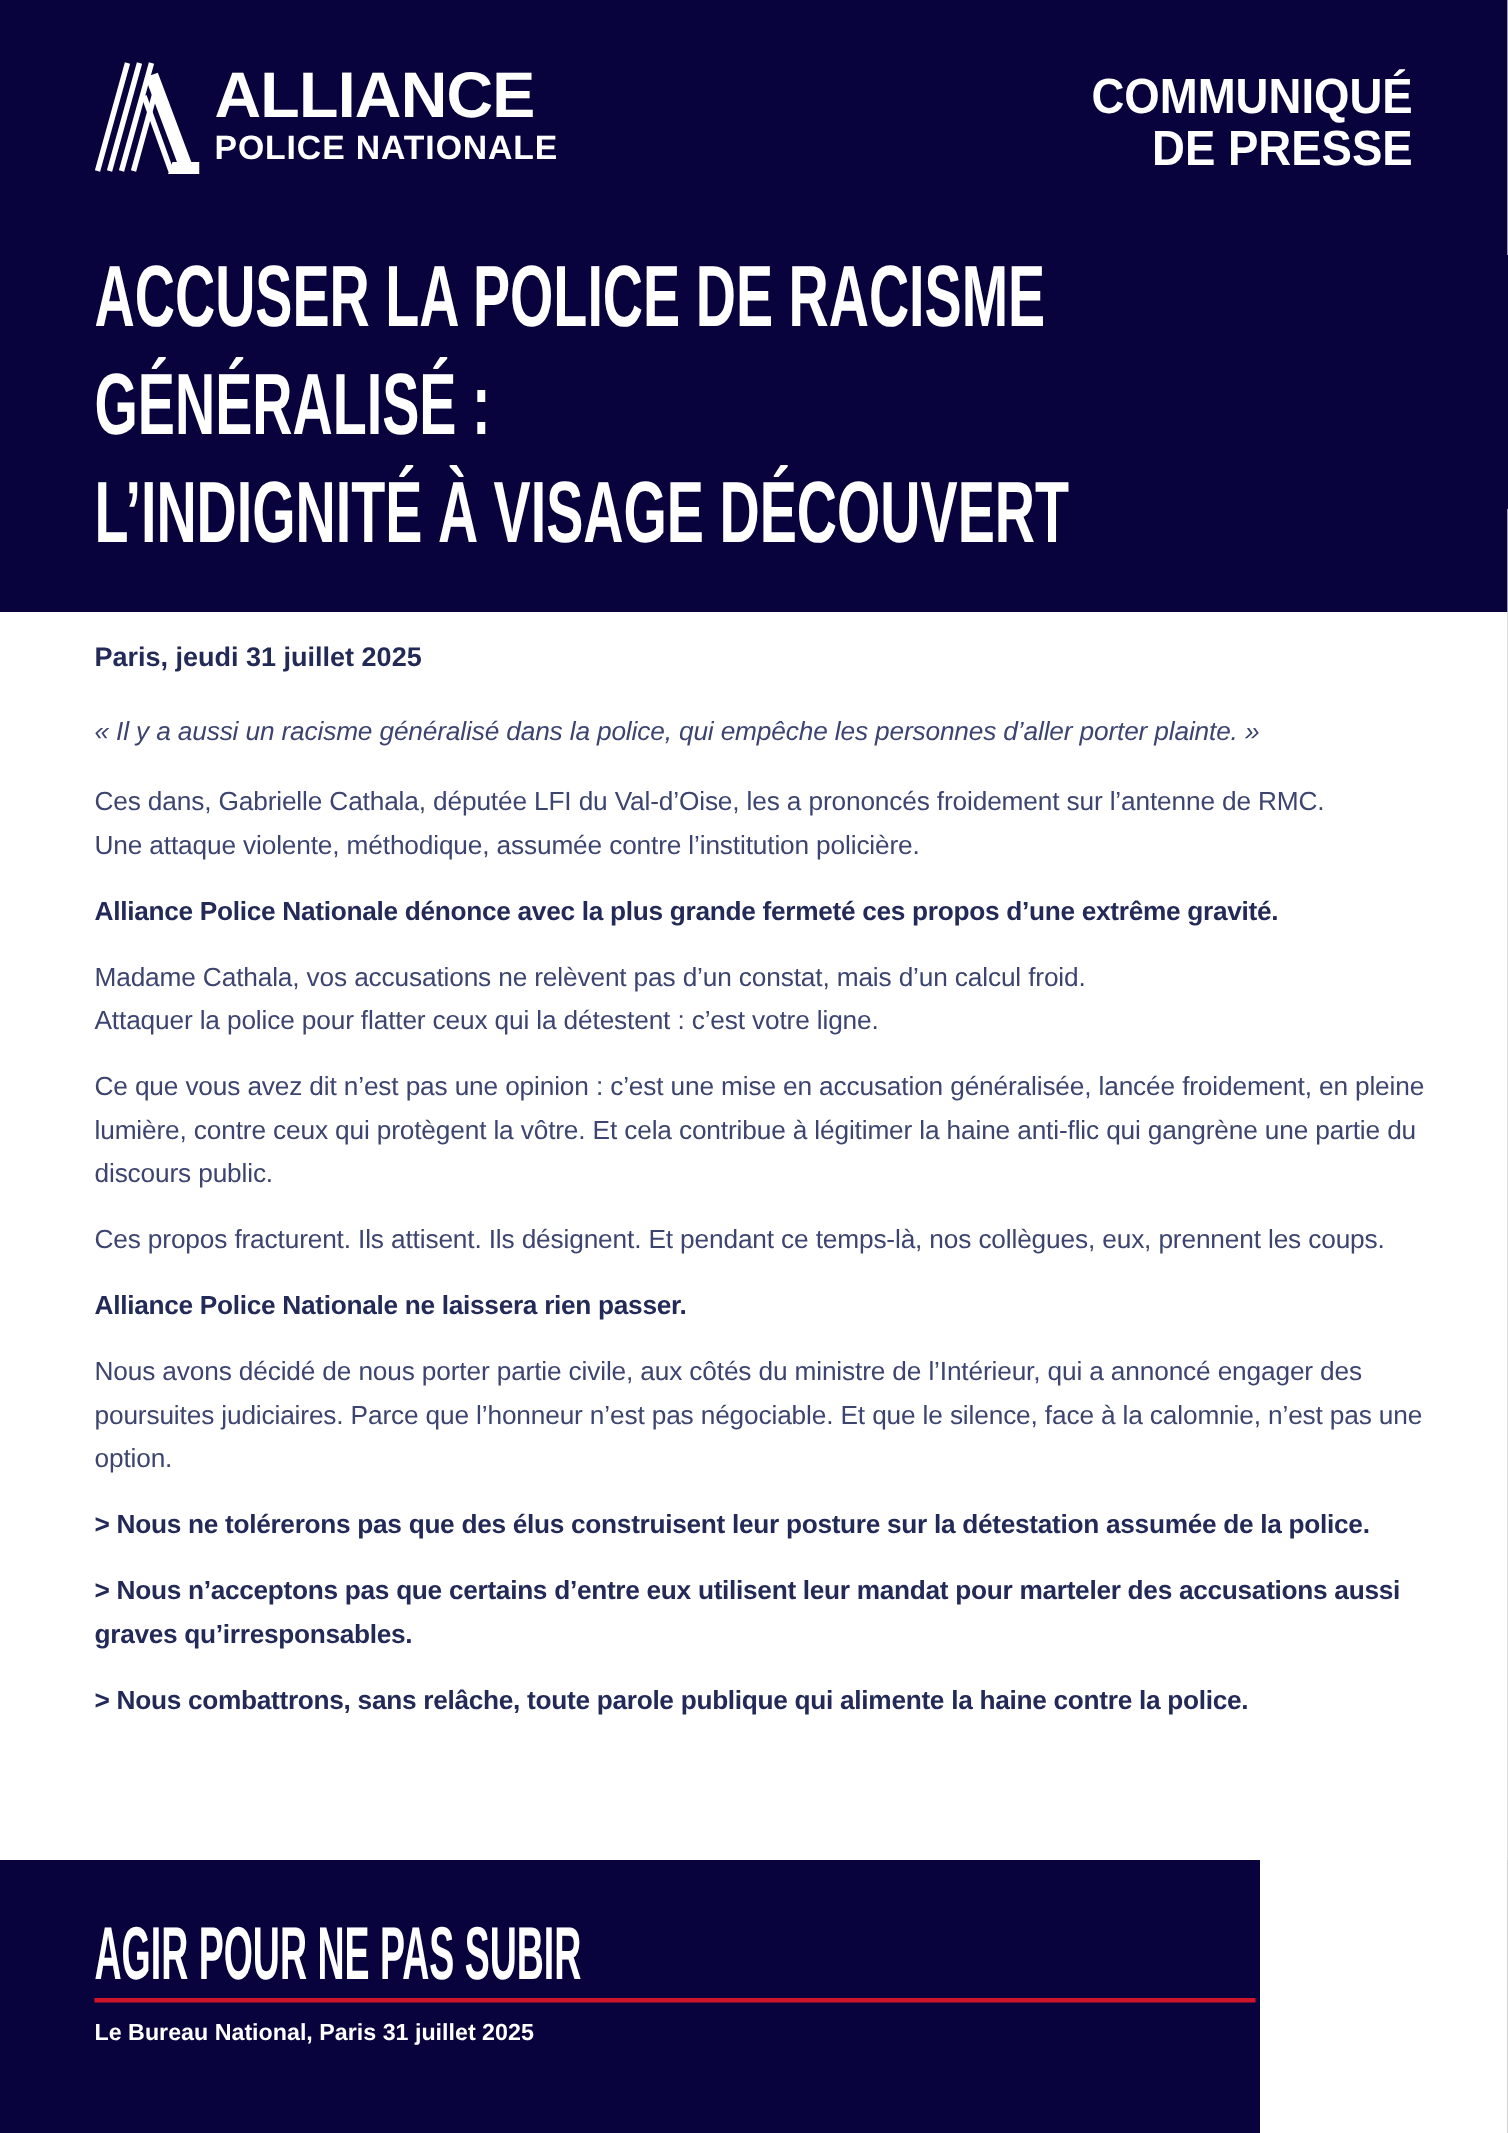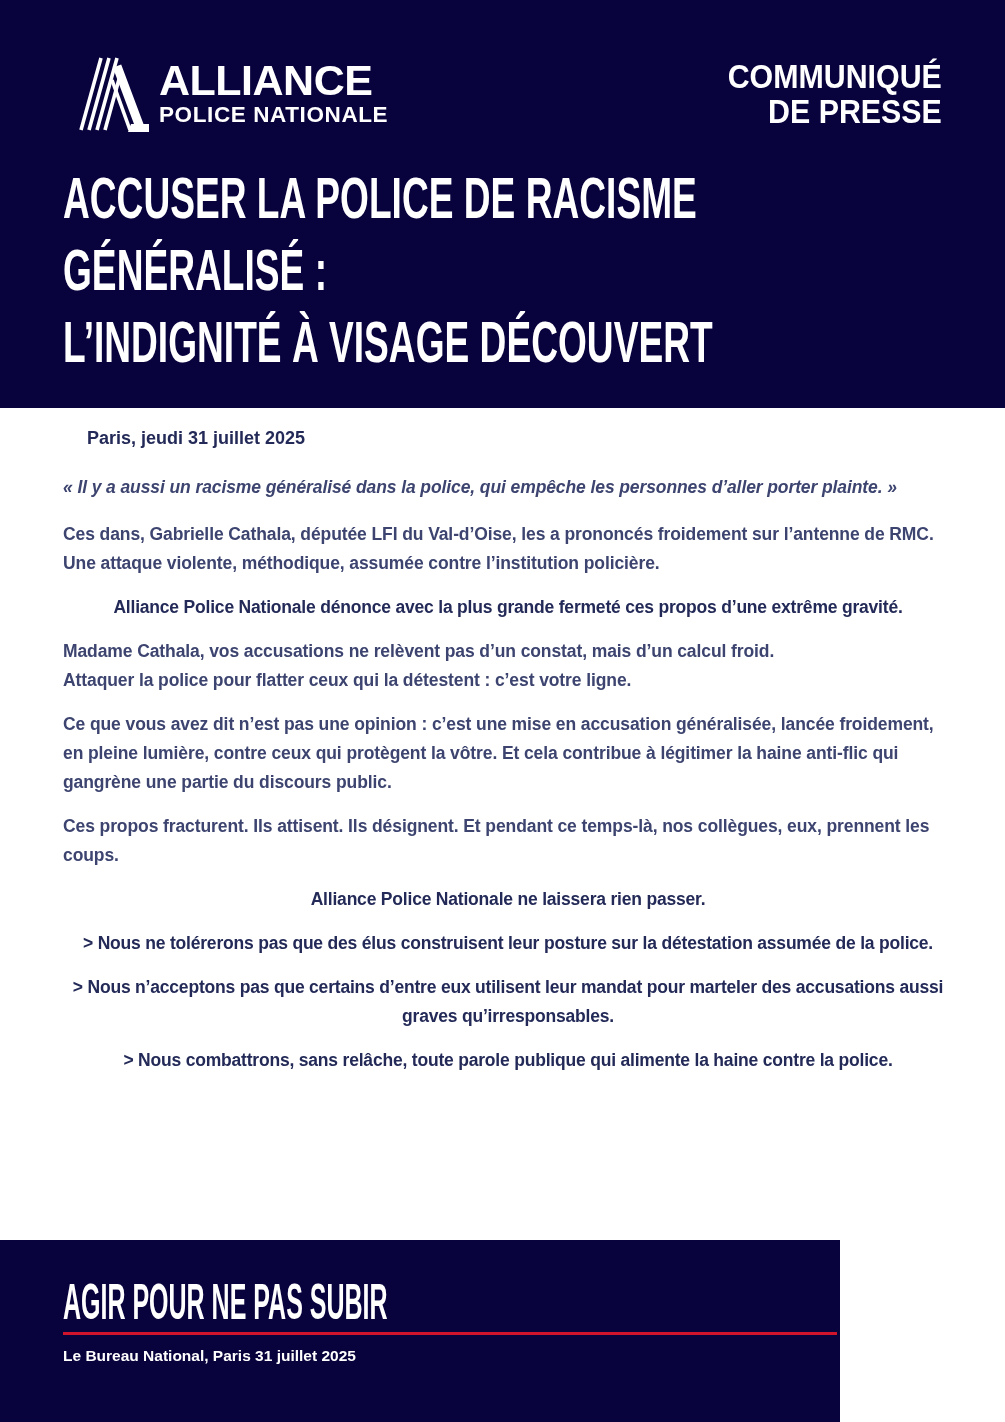--- a/index.html
+++ b/index.html
@@ -14,23 +14,22 @@
   .page{
     width:1005px;height:1422px;position:relative;overflow:hidden;
     background:var(--white);margin:0 auto;
   }
   
   .header{
     position:absolute;top:0;left:0;width:1005px;height:408px;
     background:var(--navy);color:var(--white);
   }
   .header-top{
-    display:flex;justify-content:space-between;align-items:center;
-    padding:52px 63px 0 63px;
-    margin-left:16px;
+    display:flex;justify-content:space-between;align-items:flex-end;
+    padding:36px 63px 0 63px;
   }
   .logo{display:flex;align-items:flex-start;}
   .logo-mark{width:70px;height:80px;margin-right:10px;flex:none;}
   .logo-text{display:flex;flex-direction:column;margin-top:6px;}
   .logo-title{
     font-weight:700;font-size:43px;line-height:44px;letter-spacing:-.5px;
   }
   .logo-subtitle{
     font-weight:700;font-size:22.5px;line-height:26px;letter-spacing:.6px;
   }
@@ -46,28 +45,27 @@
     letter-spacing:0;color:var(--white);
   }
   
   .content{
     position:absolute;top:408px;left:0;width:1005px;height:832px;
     background:var(--white);padding:16px 52px 0 63px;
   }
   .dateline{
     font-weight:700;font-size:18px;line-height:29px;color:var(--text-strong);
     margin-bottom:20px;
-    margin-left:24px;
   }
   .para{
     font-size:17.5px;line-height:29px;letter-spacing:-.1px;
-    color:var(--text);margin-bottom:15px;white-space:pre-line;font-weight:bold;
+    color:var(--text);margin-bottom:15px;white-space:pre-line;
   }
   .para.quote{font-style:italic;margin-bottom:18px;}
-  .para.bold{font-weight:700;color:var(--text-strong);letter-spacing:-.2px;text-align:center;}
+  .para.bold{font-weight:700;color:var(--text-strong);letter-spacing:-.2px;}
   
   .footer{
     position:absolute;bottom:0;left:0;width:840px;height:182px;
     background:var(--navy);color:var(--white);
   }
   .slogan{
     position:absolute;left:63px;top:36px;white-space:nowrap;
     font-weight:700;font-size:50px;line-height:52px;
     transform:scaleX(.5);transform-origin:top left;
   }
@@ -123,20 +121,21 @@
     <div>
         <p class="para quote">« Il y a aussi un racisme généralisé dans la police, qui empêche les personnes d’aller porter plainte. »</p>
         <p class="para normal">Ces dans, Gabrielle Cathala, députée LFI du Val-d’Oise, les a prononcés froidement sur l’antenne de RMC.
 Une attaque violente, méthodique, assumée contre l’institution policière.</p>
         <p class="para bold">Alliance Police Nationale dénonce avec la plus grande fermeté ces propos d’une extrême gravité.</p>
         <p class="para normal">Madame Cathala, vos accusations ne relèvent pas d’un constat, mais d’un calcul froid.
 Attaquer la police pour flatter ceux qui la détestent : c’est votre ligne.</p>
         <p class="para normal">Ce que vous avez dit n’est pas une opinion : c’est une mise en accusation généralisée, lancée froidement, en pleine lumière, contre ceux qui protègent la vôtre. Et cela contribue à légitimer la haine anti-flic qui gangrène une partie du discours public.</p>
         <p class="para normal">Ces propos fracturent. Ils attisent. Ils désignent. Et pendant ce temps-là, nos collègues, eux, prennent les coups.</p>
         <p class="para bold">Alliance Police Nationale ne laissera rien passer.</p>
+        <p class="para normal">Nous avons décidé de nous porter partie civile, aux côtés du ministre de l’Intérieur, qui a annoncé engager des poursuites judiciaires. Parce que l’honneur n’est pas négociable. Et que le silence, face à la calomnie, n’est pas une option.</p>
         <p class="para bold">&gt; Nous ne tolérerons pas que des élus construisent leur posture sur la détestation assumée de la police.</p>
         <p class="para bold">&gt; Nous n’acceptons pas que certains d’entre eux utilisent leur mandat pour marteler des accusations aussi graves qu’irresponsables.</p>
         <p class="para bold">&gt; Nous combattrons, sans relâche, toute parole publique qui alimente la haine contre la police.</p>
       </div>
   </div>
 
   <div class="footer">
     <div class="slogan">AGIR POUR NE PAS SUBIR</div>
     <div class="footer-rule"></div>
     <div class="signature">Le Bureau National, Paris 31 juillet 2025</div>

